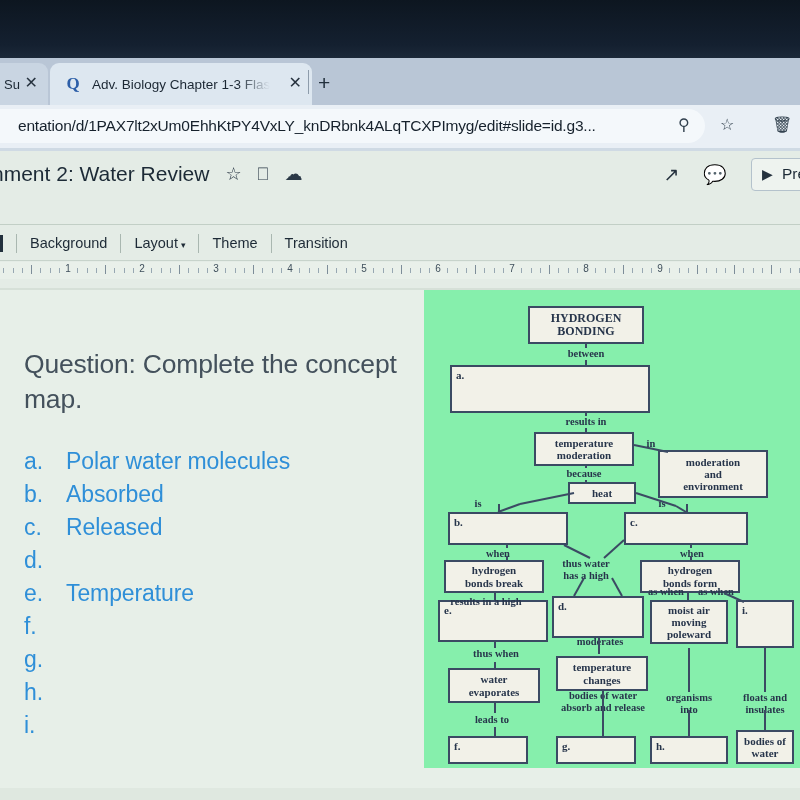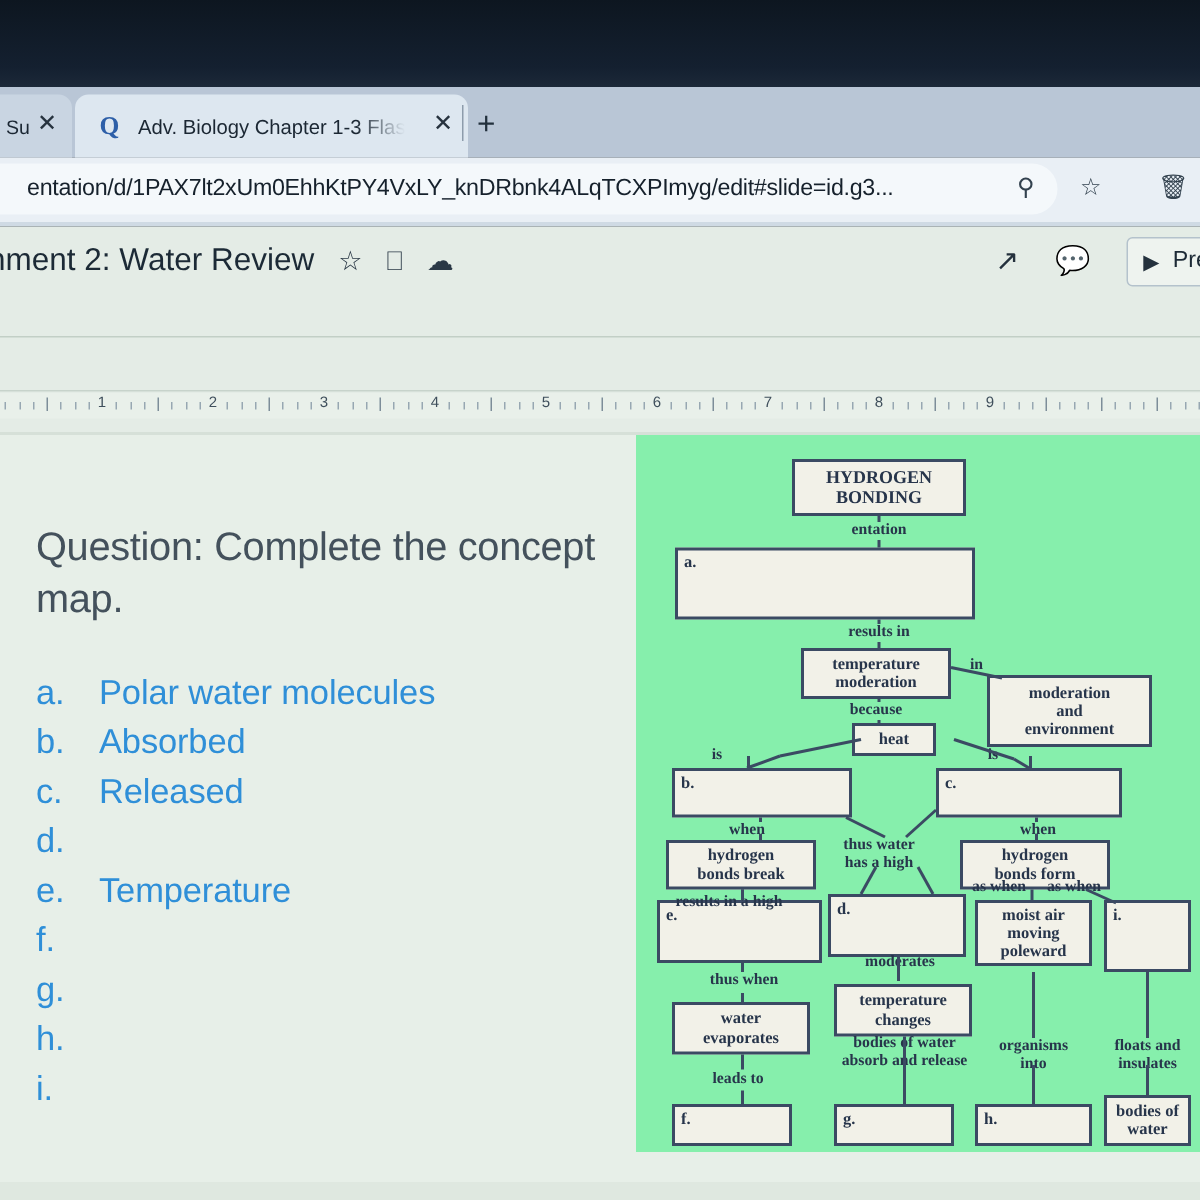--- a/index.html
+++ b/index.html
@@ -290,20 +290,31 @@
       <span class="ricon">↗</span>
       <span class="ricon">💬</span>
       <div class="present-btn">
         <span class="pico">▶</span>
         <span class="plabel">Presen</span>
       </div>
     </div>
 
     <div class="menu-rule"></div>
 
+    <div class="toolrow">
+      <span class="toolcursor"></span>
+      <span class="toolsep"></span>
+      <span class="toolitem">Background</span>
+      <span class="toolsep"></span>
+      <span class="toolitem"><span>Layout</span><span class="caret">▾</span></span>
+      <span class="toolsep"></span>
+      <span class="toolitem">Theme</span>
+      <span class="toolsep"></span>
+      <span class="toolitem">Transition</span>
+    </div>
     <div class="tool-rule"></div>
   </div>
 
   <div class="ruler">
     <div class="ruler-inner" id="ruler-inner">
         <div class="rtick" style="left: 3px;"></div>
         <div class="rtick" style="left: 13px;"></div>
         <div class="rtick" style="left: 22px;"></div>
         <div class="rmaj" style="left: 31px;"></div>
         <div class="rtick" style="left: 40px;"></div>
@@ -447,21 +458,21 @@
           </div>
           <div class="dbox" style="left: 110px; top: 142px; width: 100px; height: 34px;">
             <span style="white-space: pre-line;">temperature
 moderation</span>
           </div>
           <div class="dbox" style="left: 234px; top: 160px; width: 110px; height: 48px;">
             <span style="white-space: pre-line;">moderation
 and
 environment</span>
           </div>
-          <div class="dbox" style="left: 144px; top: 192px; width: 56px; height: 22px;">
+          <div class="dbox" style="left: 144px; top: 192px; width: 68px; height: 22px;">
             <span style="white-space: pre-line;">heat</span>
           </div>
           <div class="dbox lbl" style="left: 24px; top: 222px; width: 120px; height: 33px;">
             <span style="white-space: pre-line;">b.</span>
           </div>
           <div class="dbox lbl" style="left: 200px; top: 222px; width: 124px; height: 33px;">
             <span style="white-space: pre-line;">c.</span>
           </div>
           <div class="dbox" style="left: 20px; top: 270px; width: 100px; height: 33px;">
             <span style="white-space: pre-line;">hydrogen
@@ -499,21 +510,21 @@
           <div class="dbox lbl" style="left: 132px; top: 446px; width: 80px; height: 28px;">
             <span style="white-space: pre-line;">g.</span>
           </div>
           <div class="dbox lbl" style="left: 226px; top: 446px; width: 78px; height: 28px;">
             <span style="white-space: pre-line;">h.</span>
           </div>
           <div class="dbox" style="left: 312px; top: 440px; width: 58px; height: 34px;">
             <span style="white-space: pre-line;">bodies of
 water</span>
           </div>
-          <div class="dlabel wrap" style="left: 132px; top: 58px; width: 60px; white-space: pre-line;">entation</div>
+          <div class="dlabel wrap" style="left: 132px; top: 58px; width: 60px; white-space: pre-line;">between</div>
           <div class="dlabel wrap" style="left: 130px; top: 126px; width: 64px; white-space: pre-line;">results in</div>
           <div class="dlabel wrap" style="left: 216px; top: 148px; width: 22px; white-space: pre-line;">in</div>
           <div class="dlabel wrap" style="left: 128px; top: 178px; width: 64px; white-space: pre-line;">because</div>
           <div class="dlabel wrap" style="left: 44px; top: 208px; width: 20px; white-space: pre-line;">is</div>
           <div class="dlabel wrap" style="left: 228px; top: 208px; width: 20px; white-space: pre-line;">is</div>
           <div class="dlabel wrap" style="left: 52px; top: 258px; width: 44px; white-space: pre-line;">when</div>
           <div class="dlabel wrap" style="left: 246px; top: 258px; width: 44px; white-space: pre-line;">when</div>
           <div class="dlabel wrap" style="left: 124px; top: 268px; width: 76px; white-space: pre-line;">thus water
 has a high</div>
           <div class="dlabel wrap" style="left: 6px; top: 306px; width: 112px; white-space: pre-line;">results in a high</div>

